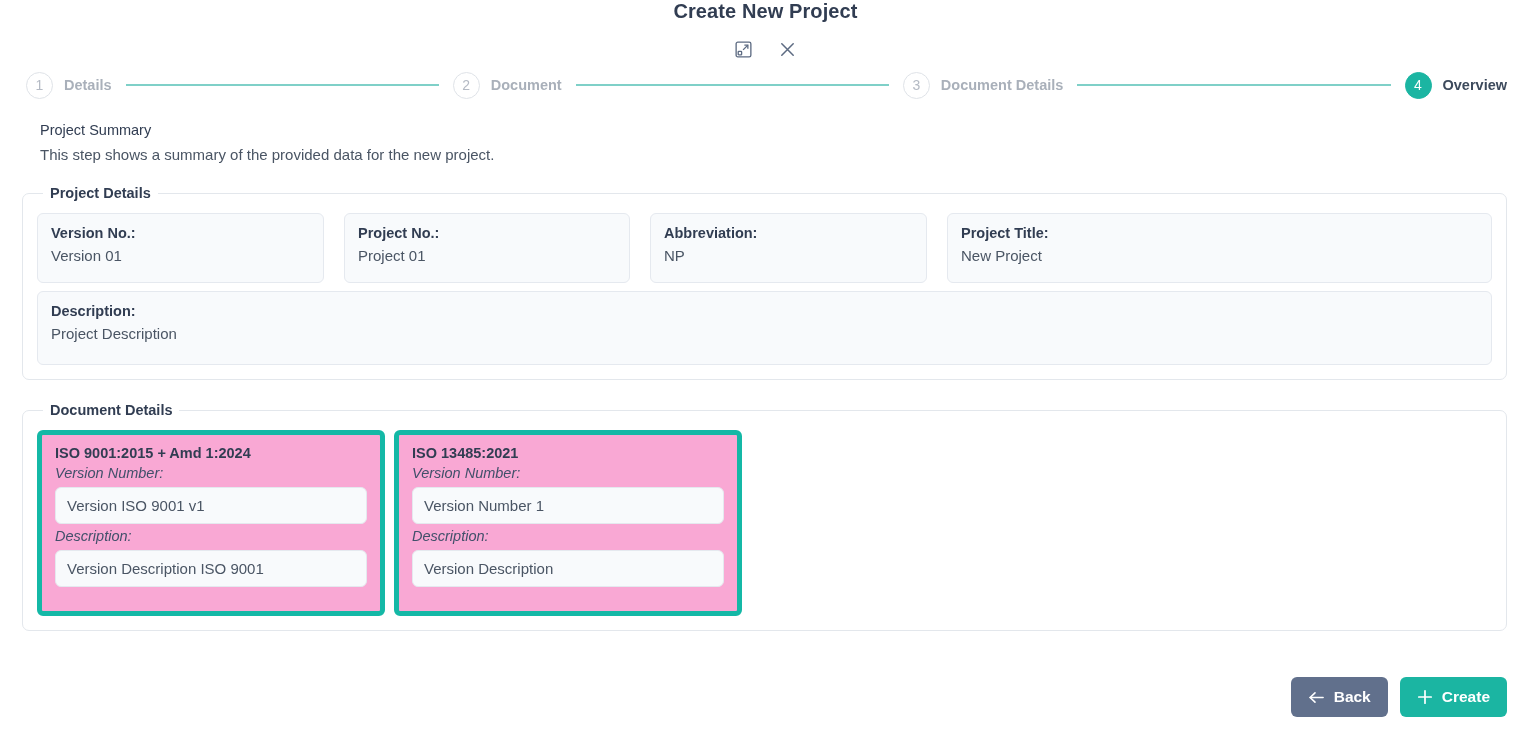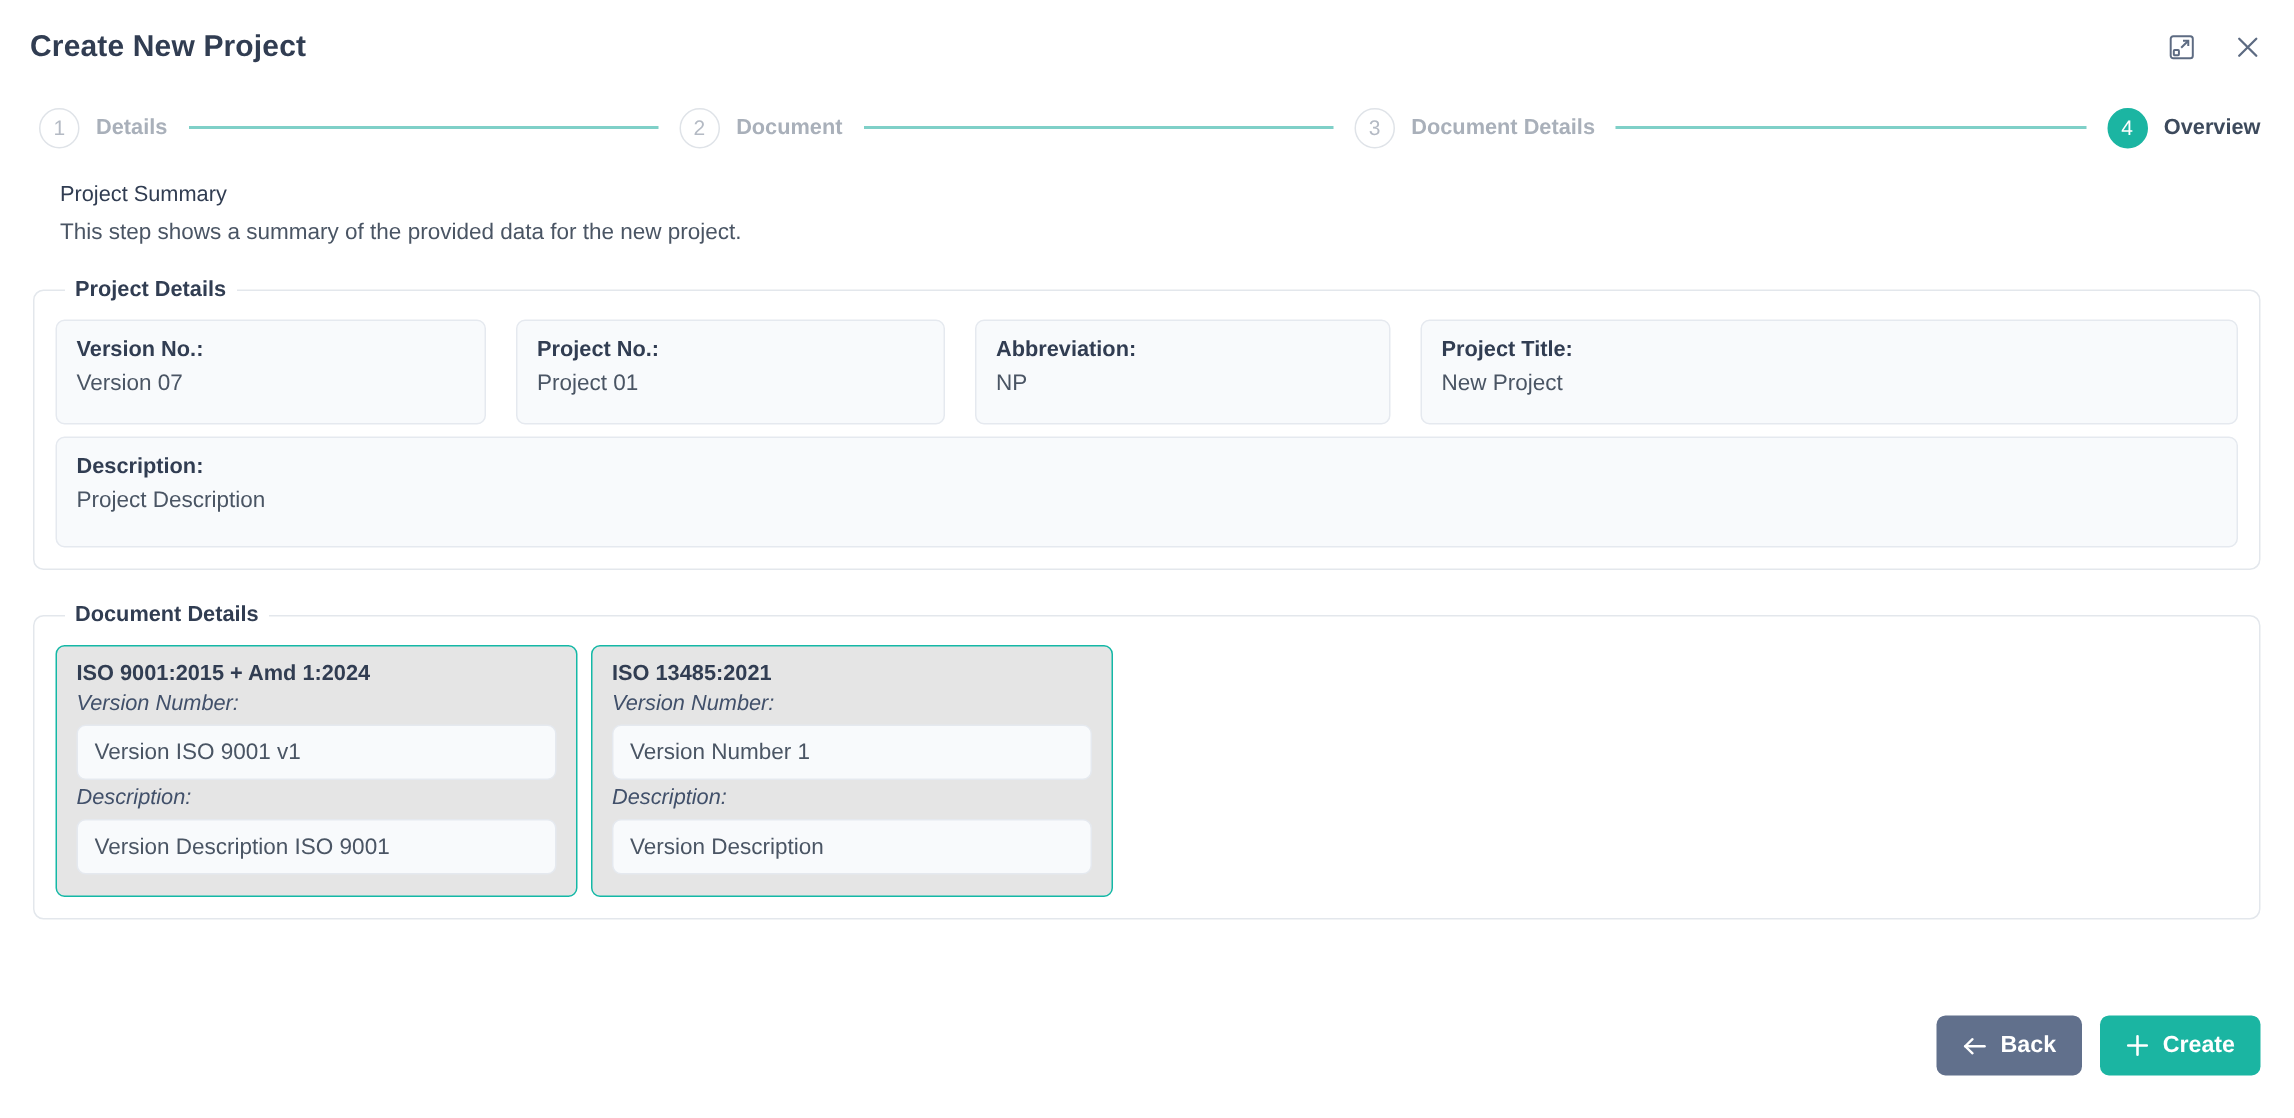--- a/index.html
+++ b/index.html
@@ -17,20 +17,21 @@
     overflow: hidden;
     position: relative;
   }
 
   
   .dialog-header {
     height: 62px;
     display: flex;
     align-items: center;
     padding: 0 18px 0 20px;
+    flex-direction: column;
   }
   .dialog-title {
     font-size: 20px;
     font-weight: bold;
     color: #313d52;
     letter-spacing: .1px;
     flex: 1 1 auto;
   }
   .header-actions {
     display: flex;
@@ -165,24 +166,24 @@
   .w-abbrev { flex: 0 0 277px; }
   .w-title { flex: 1 1 auto; }
 
   
   .doc-cards {
     display: flex;
     gap: 9px;
     align-items: flex-start;
   }
   .doc-card {
-    border: 1px solid #14b8a6;
+    border: 5px solid #14b8a6;
     border-radius: 6px;
-    background: #e5e5e5;
-    padding: 10px 13px 14px 13px;
+    background: #f9a8d4;
+    padding: 10px 13px 24px 13px;
     width: 348px;
     flex: 0 0 auto;
   }
   .doc-card-title {
     font-size: 14.5px;
     font-weight: bold;
     color: #313d52;
     margin-bottom: 4px;
   }
   .doc-field-label {
@@ -285,21 +286,21 @@
   <div class="summary-title">Project Summary</div>
   <div class="summary-desc">This step shows a summary of the provided data for the new project.</div>
 
   <fieldset class="panel">
     <legend>Project Details</legend>
 
     <div class="detail-row">
 
       <div class="detail-box w-version">
         <div class="detail-label">Version No.:</div>
-        <div class="detail-value">Version 07</div>
+        <div class="detail-value">Version 01</div>
       </div>
 
       <div class="detail-box w-projectno">
         <div class="detail-label">Project No.:</div>
         <div class="detail-value">Project 01</div>
       </div>
 
       <div class="detail-box w-abbrev">
         <div class="detail-label">Abbreviation:</div>
         <div class="detail-value">NP</div>

